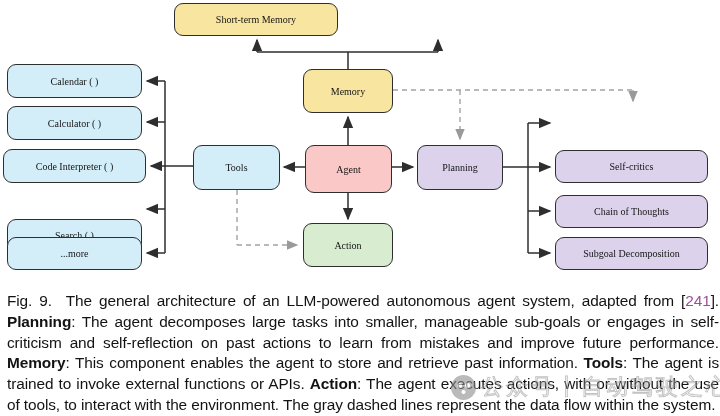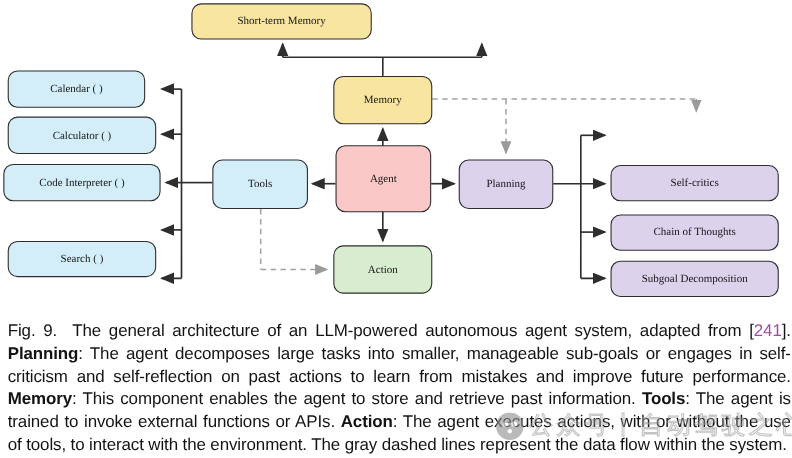--- a/index.html
+++ b/index.html
@@ -18,24 +18,24 @@
   .c-yellow{background:var(--yellow);}
   .c-blue{background:var(--blue);}
   .c-pink{background:var(--pink);}
   .c-purple{background:var(--purple);}
   .c-green{background:var(--green);}
 
   .n-stm{left:174px;top:3px;width:164px;height:33px;}
   .n-ltm{left:357px;top:3px;width:165px;height:33px;}
   .n-mem{left:303px;top:69px;width:90px;height:44px;}
   .n-tools{left:193px;top:145px;width:87px;height:45px;}
-  .n-agent{left:305px;top:132px;width:87px;height:61px;}
+  .n-agent{left:305px;top:145px;width:87px;height:48px;}
   .n-plan{left:417px;top:145px;width:86px;height:45px;}
   .n-action{left:303px;top:223px;width:90px;height:44px;}
-  .n-cal{left:7px;top:64px;width:125px;height:34px;}
+  .n-cal{left:7px;top:64px;width:135px;height:34px;}
   .n-calc{left:7px;top:106px;width:135px;height:34px;}
   .n-code{left:3px;top:149px;width:143px;height:34px;}
   .n-search{left:7px;top:192px;width:135px;height:33px;margin-top:27px;}
   .n-more{left:7px;top:237px;width:135px;height:33px;}
   .n-refl{left:555px;top:107px;width:153px;height:35px;}
   .n-self{left:555px;top:150px;width:153px;height:33px;}
   .n-chain{left:555px;top:195px;width:153px;height:33px;}
   .n-sub{left:555px;top:237px;width:153px;height:33px;}
 
   .caption{
@@ -114,20 +114,21 @@
     <div class="node c-yellow n-stm">Short-term Memory</div>
     <div class="node c-yellow n-mem">Memory</div>
     <div class="node c-blue n-tools">Tools</div>
     <div class="node c-pink n-agent">Agent</div>
     <div class="node c-purple n-plan">Planning</div>
     <div class="node c-green n-action">Action</div>
     <div class="node c-blue n-cal">Calendar ( )</div>
     <div class="node c-blue n-calc">Calculator ( )</div>
     <div class="node c-blue n-code">Code Interpreter ( )</div>
     <div class="node c-blue n-search">Search ( )</div>
+    <div class="node c-blue n-more">...more</div>
     <div class="node c-purple n-self">Self-critics</div>
     <div class="node c-purple n-chain">Chain of Thoughts</div>
     <div class="node c-purple n-sub">Subgoal Decomposition</div>
   </div>
 
   <p class="caption"><span class="seg-normal">Fig. 9.&nbsp; The general architecture of an LLM-powered autonomous agent system, adapted from [</span><span class="seg-cite">241</span><span class="seg-normal">]. </span><span class="seg-bold">Planning</span><span class="seg-normal">: The agent decomposes large tasks into smaller, manageable sub-goals or engages in self-criticism and self-reflection on past actions to learn from mistakes and improve future performance. </span><span class="seg-bold">Memory</span><span class="seg-normal">: This component enables the agent to store and retrieve past information. </span><span class="seg-bold">Tools</span><span class="seg-normal">: The agent is trained to invoke external functions or APIs. </span><span class="seg-bold">Action</span><span class="seg-normal">: The agent executes actions, with or without the use of tools, to interact with the environment. The gray dashed lines represent the data flow within the system.</span></p>
 
   <div class="watermark">
     <div class="wm-logo"></div>
     <span class="wm-text">公众号丨自动驾驶之心</span>

